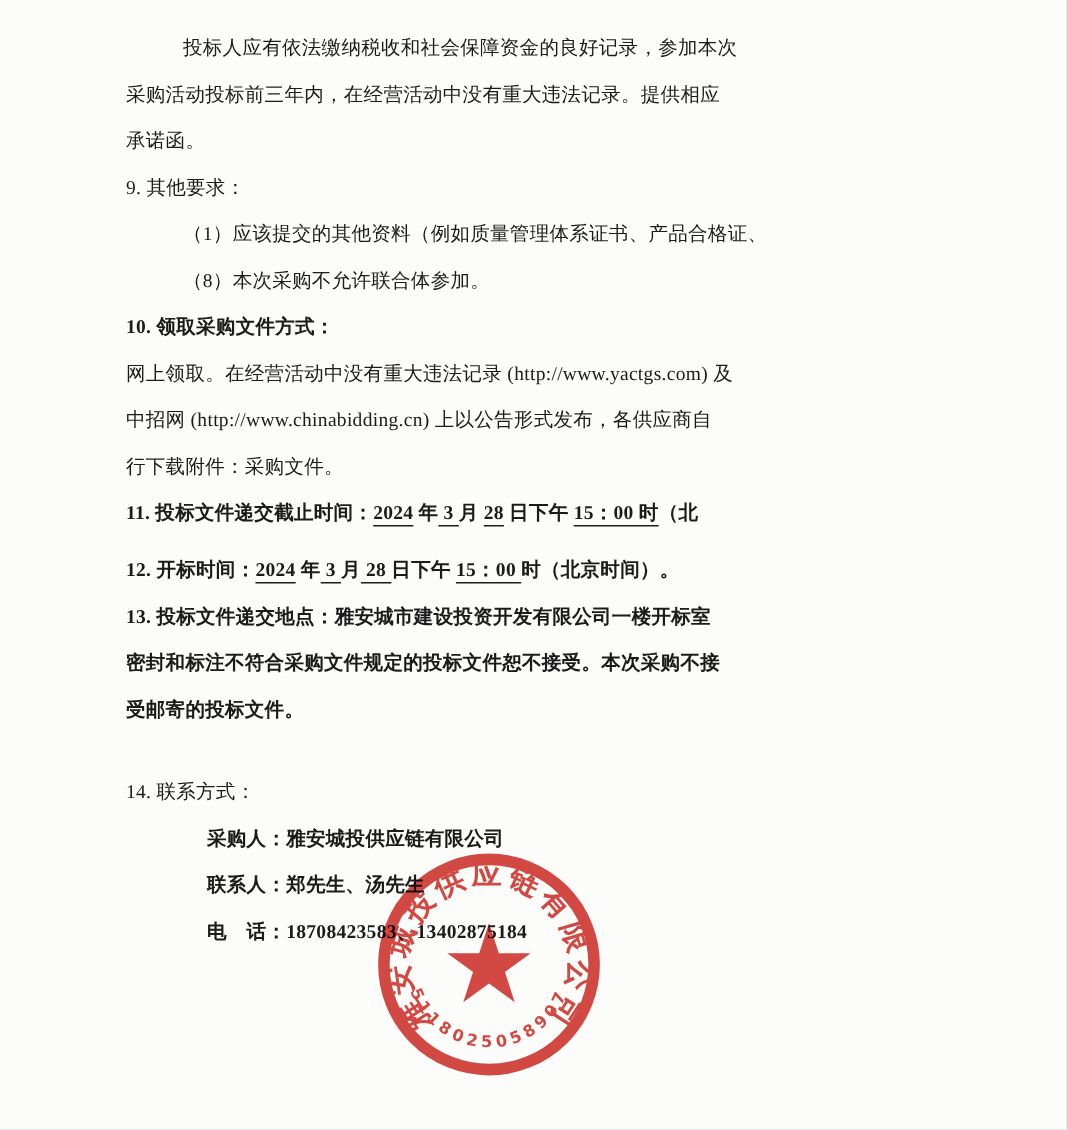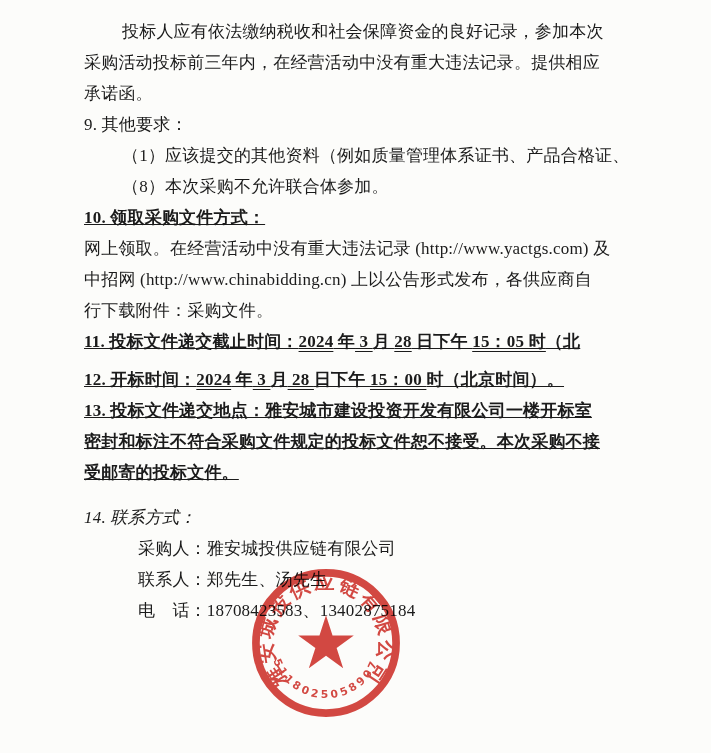--- a/index.html
+++ b/index.html
@@ -2,27 +2,27 @@
 <html lang="zh"><head>
 <meta charset="utf-8">
 <style>
   html,body{margin:0;padding:0;background:#dedede;}
   .page{
     position:relative;width:711px;height:753px;box-sizing:border-box;
     background:#fcfcfa;color:#1b1b1b;overflow:hidden;
     padding:16px 50px 8px 84px;
     font-family:"Liberation Serif","DejaVu Serif",serif;
   }
-  .line{margin:0;font-size:17px;line-height:31px;white-space:pre-wrap;letter-spacing:0.2px;}
+  .line{margin:0;font-size:13px;line-height:31px;white-space:pre-wrap;letter-spacing:0.2px;}
   .indent{text-indent:38px;}
-  .bold{font-weight:bold;text-decoration:underline;}
-  .contact{padding-left:54px;}
+  .bold{font-weight:bold;}
+  .contact{padding-left:54px;font-weight:bold;}
   .u{text-decoration:underline;text-underline-offset:4px;text-decoration-thickness:1px;}
   .gap{margin-top:7px;}
-  .gap-lg{margin-top:14px;font-style:italic;}
+  .gap-lg{margin-top:24px;}
   .seal{
     position:absolute;left:246px;top:566px;width:160px;height:154px;
     opacity:.88;mix-blend-mode:multiply;pointer-events:none;
   }
   .seal svg{width:100%;height:100%;}
 </style>
 </head>
 <body>
 
 <div class="page">
@@ -33,21 +33,21 @@
 
   <p class="line">9. 其他要求：</p>
   <p class="line indent">（1）应该提交的其他资料（例如质量管理体系证书、产品合格证、</p>
   <p class="line indent">（8）本次采购不允许联合体参加。</p>
 
   <p class="line bold">10. 领取采购文件方式：</p>
   <p class="line">网上领取。在经营活动中没有重大违法记录 (http://www.yactgs.com) 及</p>
   <p class="line">中招网 (http://www.chinabidding.cn) 上以公告形式发布，各供应商自</p>
   <p class="line">行下载附件：采购文件。</p>
 
-  <p class="line bold"><span>11. 投标文件递交截止时间：</span><span class="u">2024</span><span> 年</span><span class="u"> 3 </span><span>月 </span><span class="u">28</span><span> 日下午 </span><span class="u">15：05 时</span><span>（北</span></p>
+  <p class="line bold"><span>11. 投标文件递交截止时间：</span><span class="u">2024</span><span> 年</span><span class="u"> 3 </span><span>月 </span><span class="u">28</span><span> 日下午 </span><span class="u">15：00 时</span><span>（北</span></p>
 
   <p class="line bold gap"><span>12. 开标时间：</span><span class="u">2024</span><span> 年</span><span class="u"> 3 </span><span>月</span><span class="u"> 28 </span><span>日下午 </span><span class="u">15：00 </span><span>时（北京时间）。</span></p>
 
   <p class="line bold">13. 投标文件递交地点：雅安城市建设投资开发有限公司一楼开标室</p>
 
   <p class="line bold">密封和标注不符合采购文件规定的投标文件恕不接受。本次采购不接</p>
   <p class="line bold">受邮寄的投标文件。</p>
 
   <p class="line gap-lg">14. 联系方式：</p>
   <p class="line contact">采购人：雅安城投供应链有限公司</p>

